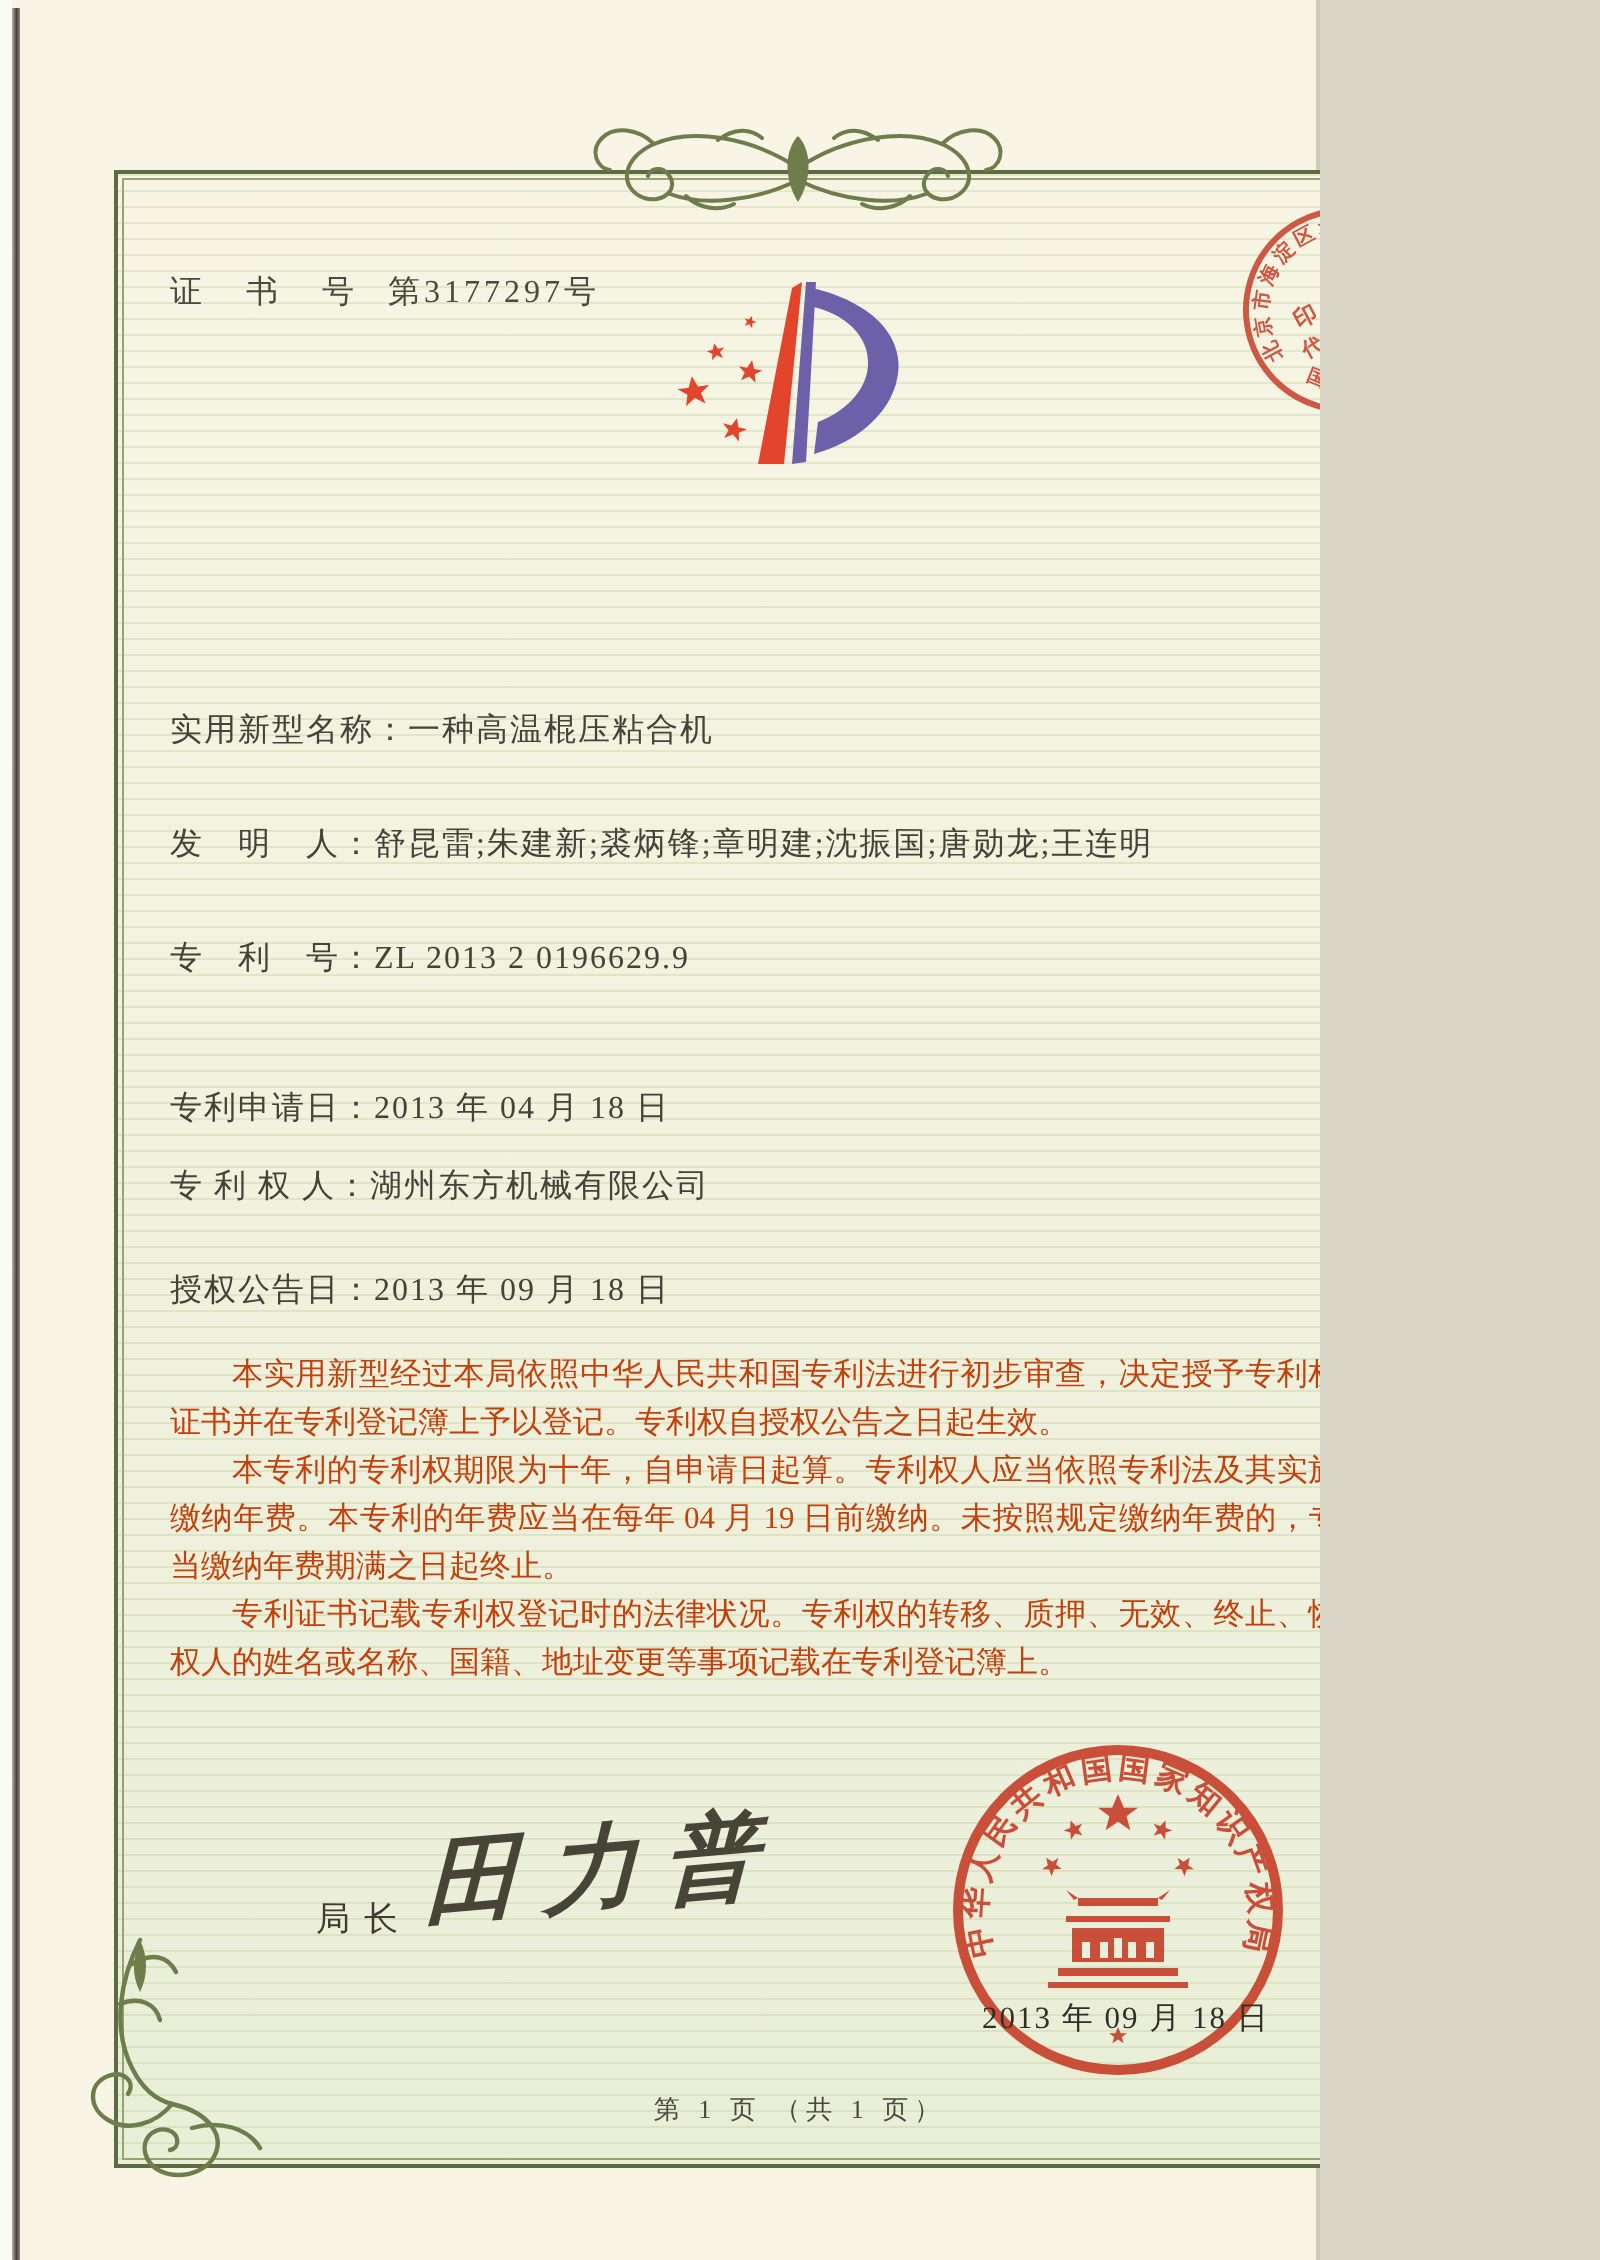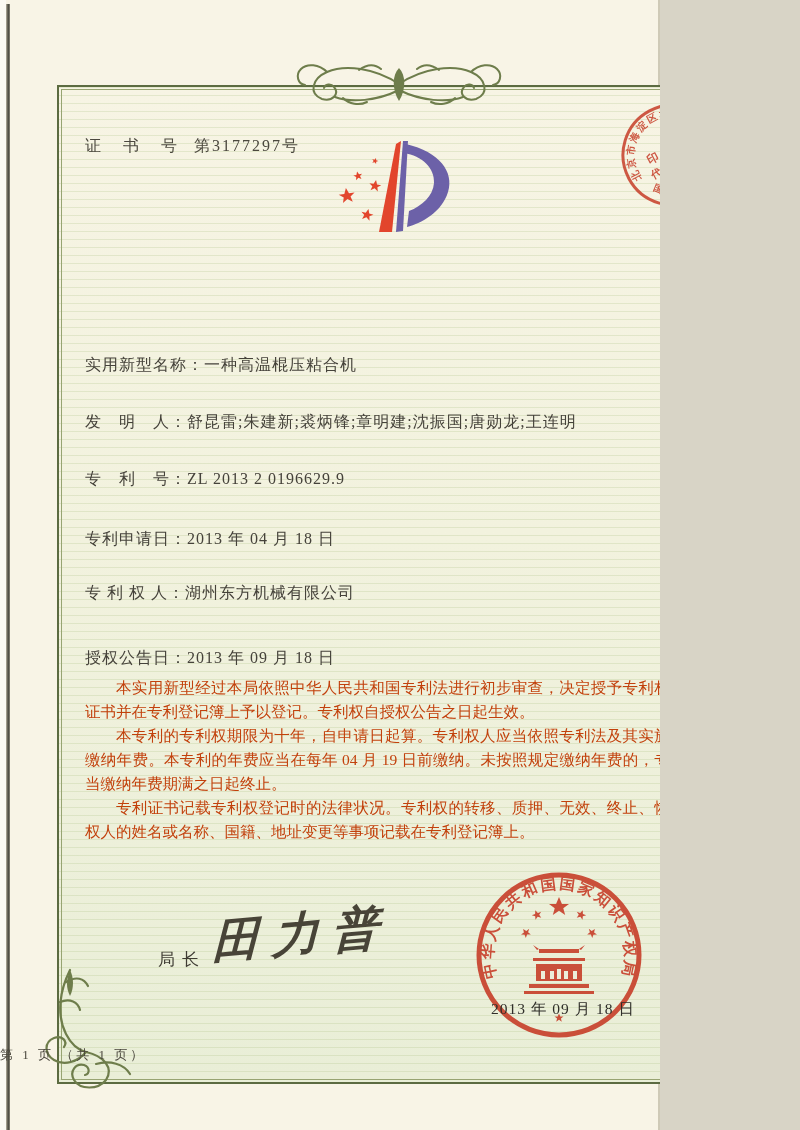--- a/index.html
+++ b/index.html
@@ -21,31 +21,31 @@
 
   .abs{position:absolute;}
   .cert-no{left:85px;top:136px;font-size:16px;color:#4b483e;}
   .cert-no .lab{letter-spacing:9px;}
   .cert-no .val{margin-left:4px;letter-spacing:2px;}
 
   .title{left:0;width:800px;top:243px;text-align:center;font-size:42px;font-weight:600;
          letter-spacing:8px;color:#3c3a35;}
 
   .field{left:85px;width:630px;font-size:16px;color:#45423a;letter-spacing:1px;white-space:nowrap;}
-  .f0{top:355px}.f1{top:412px}.f2{top:469px}.f3{top:529px}.f4{top:583px}.f5{top:648px}
+  .f0{top:355px}.f1{top:412px}.f2{top:469px}.f3{top:544px}.f4{top:583px}.f5{top:635px}
 
   .paras{left:85px;top:676px;width:648px;font-size:15.5px;line-height:24px;
          text-align:justify;color:#c2410c;}
   .paras p{margin:0;text-indent:2em;}
 
   .sign-title{left:158px;top:948px;font-size:17px;letter-spacing:7px;color:#3f3c33;}
   .sign-name{left:212px;top:903px;font-size:47px;font-style:italic;font-weight:600;
              letter-spacing:13px;color:#3b362b;transform:rotate(-5deg) skewX(-6deg);opacity:.92;}
 
-  .footer{left:0;width:800px;top:1046px;font-size:13px;
+  .footer{left:0;width:800px;top:1046px;text-align:center;font-size:13px;
           letter-spacing:3px;color:#4b483e;}
 
   .seal-date{left:491px;top:999px;font-size:15.5px;letter-spacing:1px;color:#2f2e29;z-index:6;}
 
   .svgbox{position:absolute;}
   .ornament{color:#6e7d4b;}
   .seal-big{left:464px;top:860px;z-index:5;opacity:.93;}
   .stamp{left:608px;top:90px;opacity:.88;}
 </style>
 </head>

